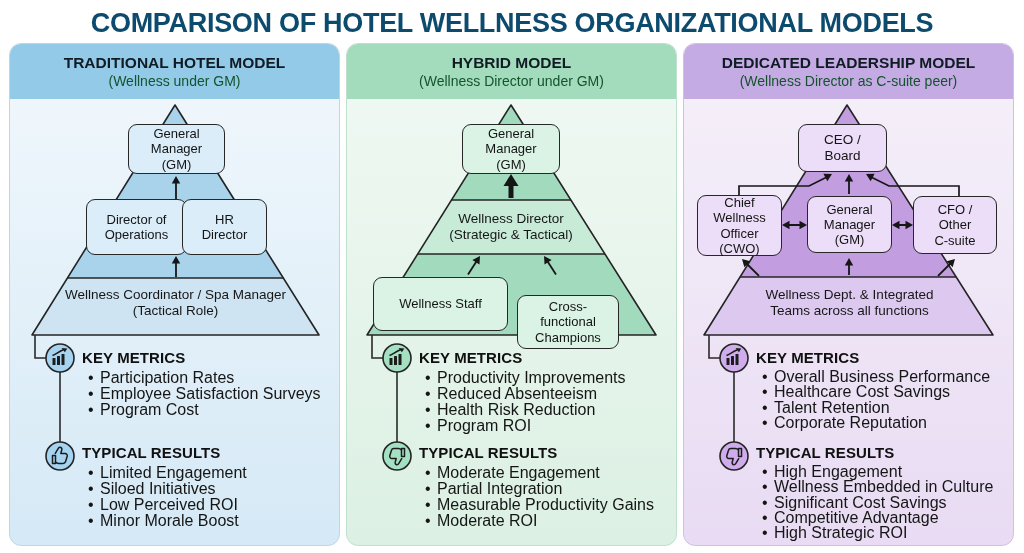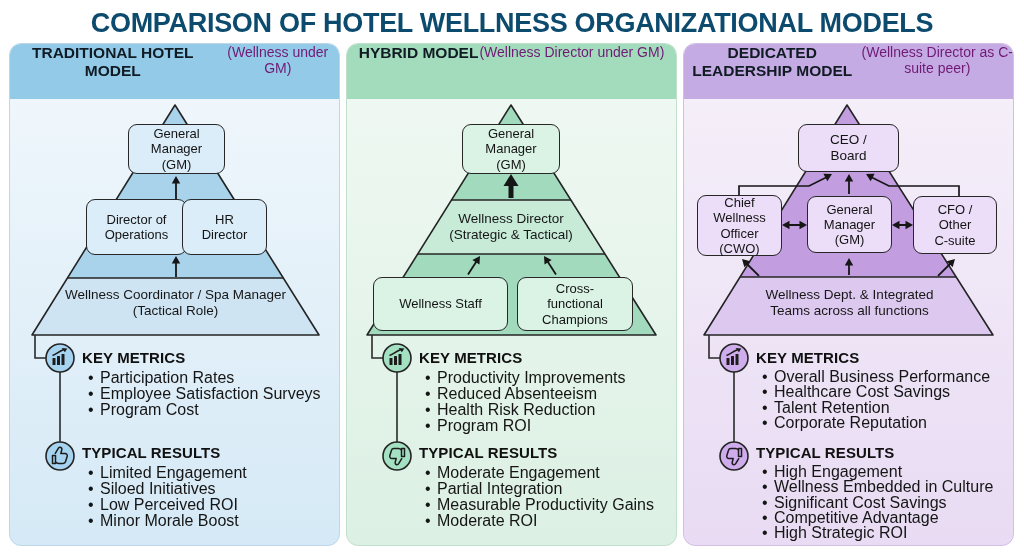--- a/index.html
+++ b/index.html
@@ -3,23 +3,23 @@
 <meta charset="utf-8">
 <style>
   html,body{margin:0;padding:0;background:#fff;}
   body{width:1024px;height:553px;font-family:"Liberation Sans",sans-serif;color:#111;overflow:hidden;}
   h1{font-size:27px;font-weight:800;text-align:center;margin:8px 0 5px;letter-spacing:-0.3px;color:#0c4a6e;line-height:30px;}
   .panels{display:flex;gap:6px;padding:0 9px;}
   .panel{width:331px;height:503px;border-radius:12px;border:1.5px solid var(--bd);box-sizing:border-box;overflow:hidden;background:linear-gradient(180deg,var(--bt) 0%,var(--bb) 100%);}
   .p1{--hdr:#93cae8;--bd:#bcd8e8;--bt:#f2f8fc;--bb:#d5e9f6;--pyr:#a9d2eb;--band:#cfe4f3;--box:#daedf9;--ic:#a6d3ef;}
   .p2{--hdr:#a3dcbc;--bd:#bfe0cc;--bt:#f1f9f4;--bb:#dcf0e3;--pyr:#a2dabe;--band:#c8ebd8;--box:#daf3e5;--ic:#a4e0c2;}
   .p3{--hdr:#c4abe3;--bd:#d2bfe6;--bt:#f6f1fa;--bb:#e8dbf3;--pyr:#c29ddf;--band:#ddc9ef;--box:#ecdef8;--ic:#cfadec;}
-  .panel-hd{height:55px;background:var(--hdr);display:flex;flex-direction:row;justify-content:center;text-align:center;gap:1px;border-radius:10px 10px 0 0;}
+  .panel-hd{height:55px;background:var(--hdr);display:flex;flex-direction:column;justify-content:center;text-align:center;gap:1px;border-radius:10px 10px 0 0;}
   .panel-hd .t{font-size:15.5px;font-weight:800;color:#101b24;}
-  .panel-hd .s{font-size:14px;color:#701a75;}
+  .panel-hd .s{font-size:14px;color:#14532d;}
   .panel-bd{position:relative;height:446px;}
   svg.diagram{position:absolute;left:0;top:0;}
   .trif{fill:var(--pyr);}
   .trio{fill:none;stroke:#242424;stroke-width:1.6;stroke-linejoin:round;}
   .band{fill:var(--band);}
   .ln{stroke:#242424;stroke-width:1.5;fill:none;}
   .arr line{stroke:#161616;stroke-width:1.8;}
   .arr polygon{fill:#161616;}
   .thick line{stroke-width:5;}
   .arrln{stroke:#161616;stroke-width:1.7;fill:none;}
@@ -154,21 +154,21 @@
         <g>
             <use href="#g-thumb-down" transform="translate(50,357)"></use>
           </g>
       </svg>
       <div class="obox" style="left:115px;top:25px;width:98px;height:50px">General
 Manager
 (GM)</div>
       <div class="bandtxt" style="left:60px;top:112px;width:208px">Wellness Director
 (Strategic &amp; Tactical)</div>
       <div class="obox" style="left:26px;top:178px;width:135px;height:54px">Wellness Staff</div>
-      <div class="obox" style="left:170px;top:178px;width:116px;height:54px">Cross-functional
+      <div class="obox" style="left:170px;top:196px;width:102px;height:54px">Cross-functional
 Champions</div>
       <div class="metrics km">
         <div class="m-head">KEY METRICS</div>
         <ul>
           <li>Productivity Improvements</li>
           <li>Reduced Absenteeism</li>
           <li>Health Risk Reduction</li>
           <li>Program ROI</li>
         </ul>
       </div>
@@ -233,21 +233,21 @@
         <line class="conn" x1="50" y1="273" x2="50" y2="343"></line>
         <circle class="iconc" cx="50" cy="259" r="14"></circle>
         <g>
             <use href="#g-chart" transform="translate(50,259)"></use>
           </g>
         <circle class="iconc" cx="50" cy="357" r="14"></circle>
         <g>
             <use href="#g-thumb-down" transform="translate(50,357)"></use>
           </g>
       </svg>
-      <div class="obox" style="left:114px;top:25px;width:101px;height:48px;font-size:13.5px">CEO / Board</div>
+      <div class="obox" style="left:114px;top:25px;width:89px;height:48px;font-size:13.5px">CEO / Board</div>
       <div class="obox" style="left:13px;top:96px;width:85px;height:61px">Chief
 Wellness
 Officer
 (CWO)</div>
       <div class="obox" style="left:123px;top:97px;width:85px;height:57px">General
 Manager
 (GM)</div>
       <div class="obox" style="left:229px;top:97px;width:84px;height:58px">CFO / Other
 C-suite</div>
       <div class="bandtxt" style="left:40px;top:188px;width:251px">Wellness Dept. &amp; Integrated

